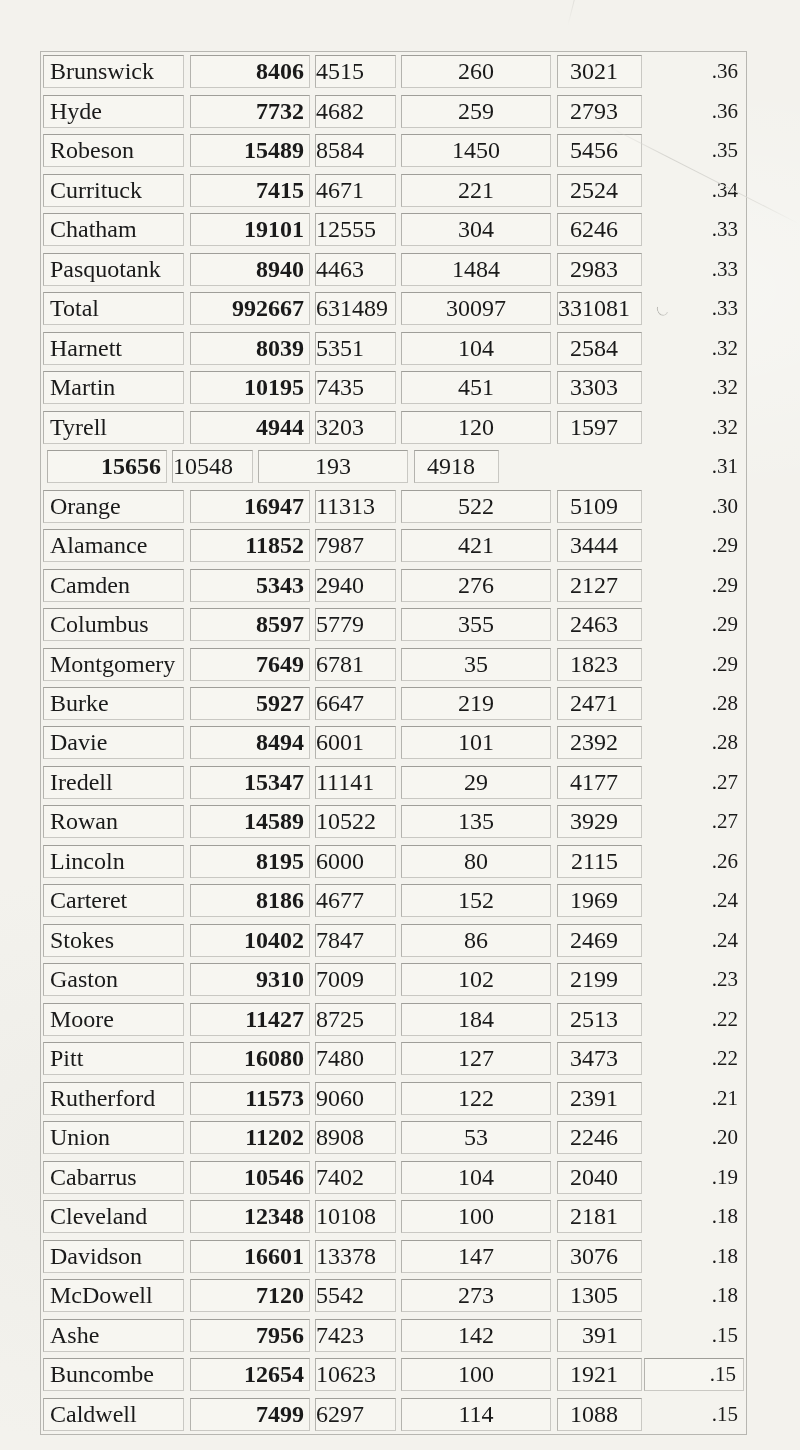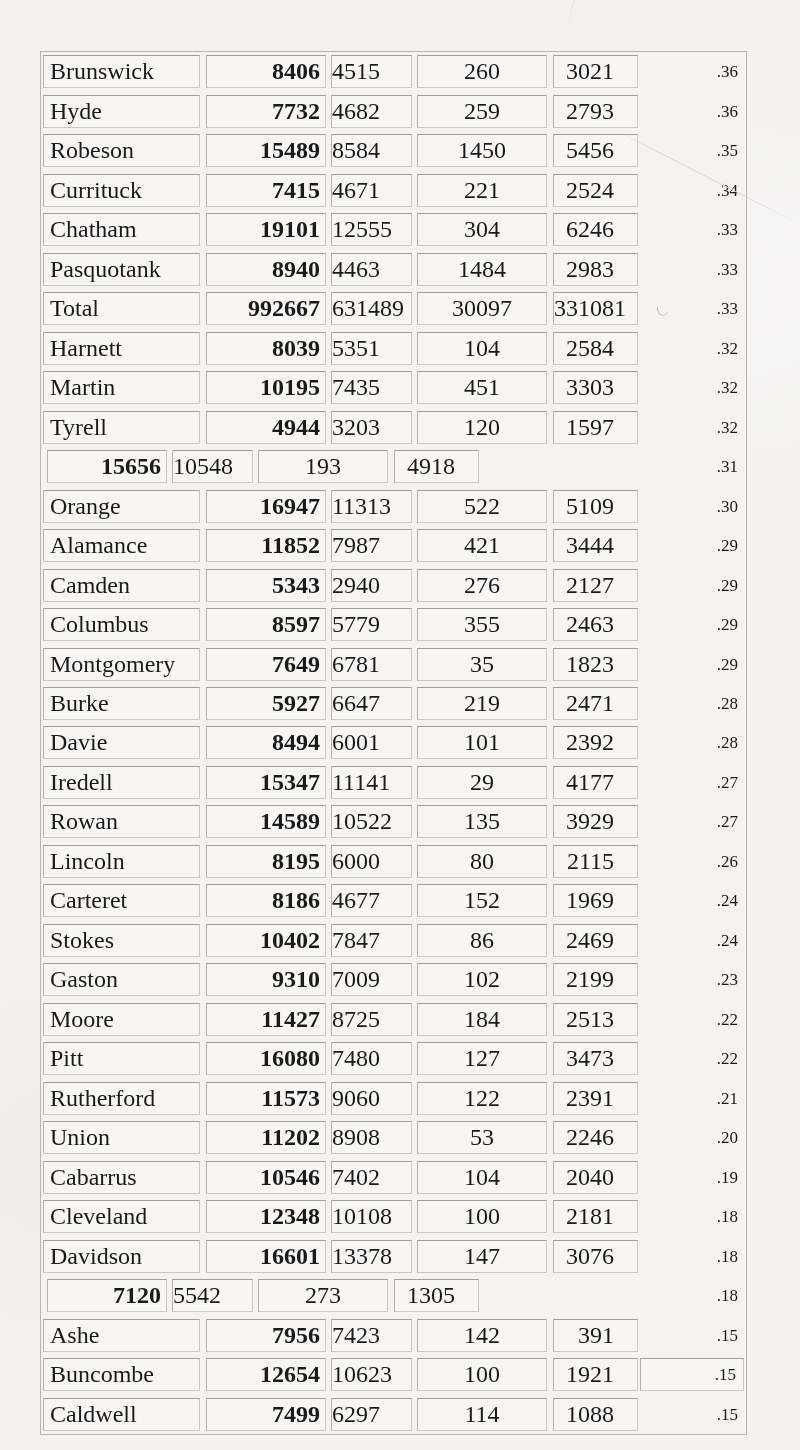--- a/index.html
+++ b/index.html
@@ -28,28 +28,28 @@
   .cell{
     box-sizing:border-box;height:33px;
     background:#f7f6f1;
     border:1px solid #c9c8c3;
     border-top-color:#9f9e99;
     border-left-color:#b4b3ae;
     font-size:24px;color:#1a1a1a;
     line-height:30px;
     white-space:nowrap;overflow:hidden;
   }
-  .county{width:157px;margin-left:2px;text-align:left;padding-left:6px;}
+  .county{width:141px;margin-left:2px;text-align:left;padding-left:6px;}
   .c1{width:120px;margin-left:6px;text-align:right;padding-right:5px;font-weight:bold;}
   .c2{width:81px;margin-left:5px;text-align:left;padding-right:4px;}
-  .c3{width:130px;margin-left:5px;text-align:center;}
+  .c3{width:150px;margin-left:5px;text-align:center;}
   .c4{width:85px;margin-left:6px;text-align:right;padding-right:23px;}
   .ratio{
     flex:1;height:33px;box-sizing:border-box;
-    font-size:17px;color:#1a1a1a;line-height:31px;
+    font-size:21px;color:#1a1a1a;line-height:31px;
     text-align:right;padding-right:7px;
     background:transparent;border:1px solid transparent;
   }
   .ratio.boxed{
     background:#f7f6f1;
     border:1px solid #c9c8c3;
     border-top-color:#9f9e99;
     border-left-color:#b4b3ae;
     margin-left:2px;margin-right:2px;
   }
@@ -320,20 +320,21 @@
     </div>
     <div class="row">
       <div class="cell county">Davidson</div>
       <div class="cell c1">16601</div>
       <div class="cell c2">13378</div>
       <div class="cell c3">147</div>
       <div class="cell c4">3076</div>
       <div class="ratio">.18</div>
     </div>
     <div class="row">
+      <div class="cell county">McDowell</div>
       <div class="cell c1">7120</div>
       <div class="cell c2">5542</div>
       <div class="cell c3">273</div>
       <div class="cell c4">1305</div>
       <div class="ratio">.18</div>
     </div>
     <div class="row">
       <div class="cell county">Ashe</div>
       <div class="cell c1">7956</div>
       <div class="cell c2">7423</div>

